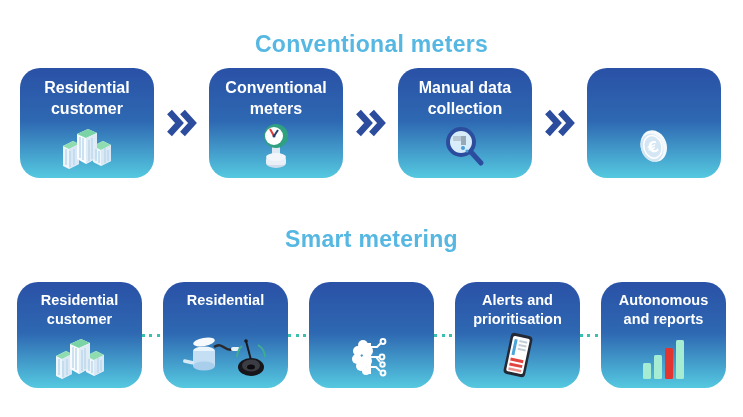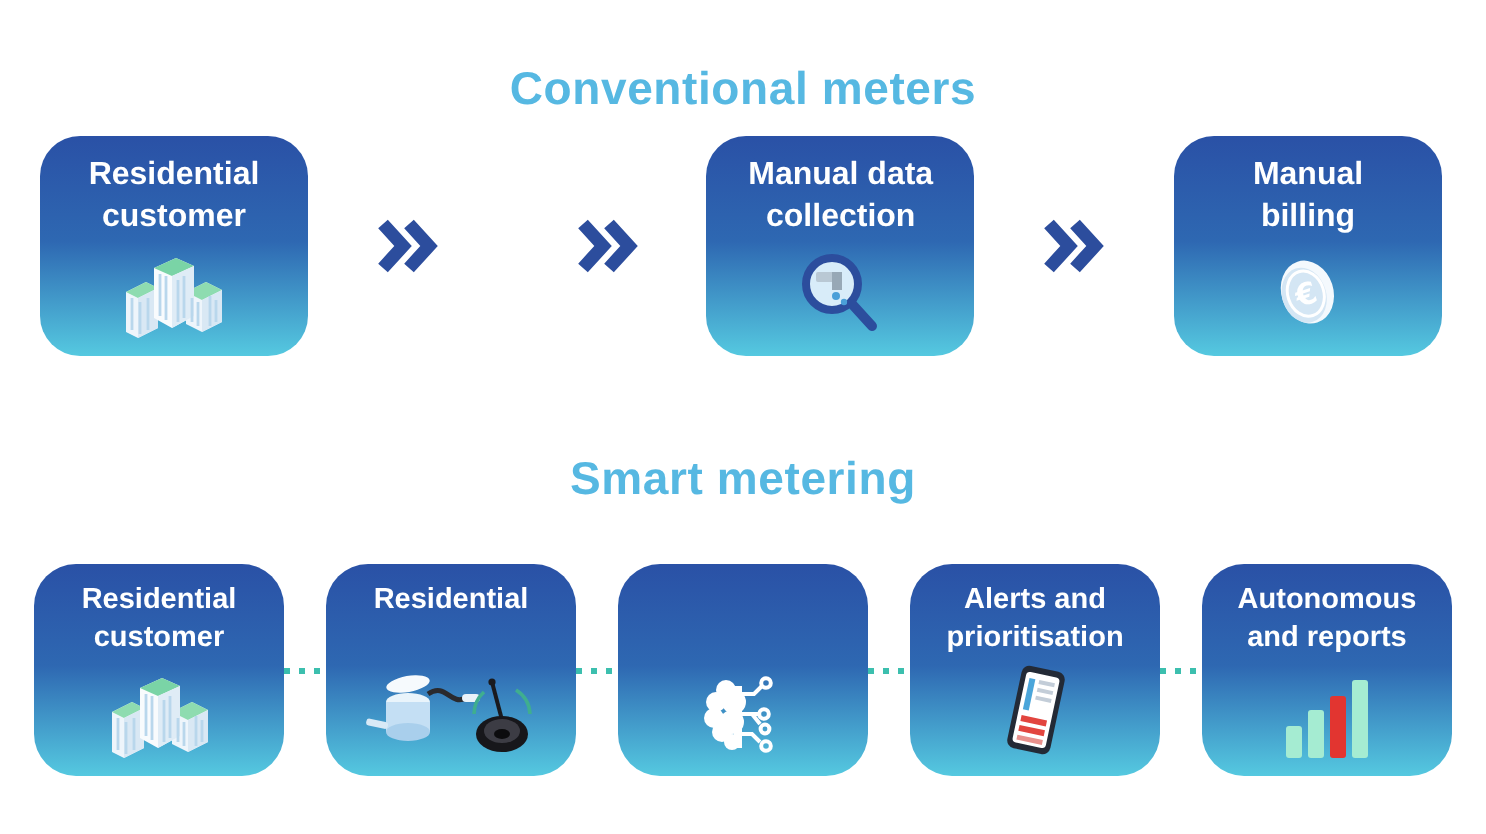--- a/index.html
+++ b/index.html
@@ -79,20 +79,37 @@
           </g>
         </svg>
       </div>
     </div>
     <div class="connector">
       <svg width="32" height="30" viewBox="0 0 32 30">
         <path d="M3.5 4 L13.5 15 L3.5 26" fill="none" stroke="#2c4d9d" stroke-width="6.5"></path>
         <path d="M16.5 4 L26.5 15 L16.5 26" fill="none" stroke="#2c4d9d" stroke-width="6.5"></path>
       </svg>
     </div>
+    <div class="box">
+      <div class="box-label">Conventional
+meters</div>
+      <div class="box-icon">
+        <svg width="36" height="46" viewBox="0 0 36 46">
+          <rect x="14" y="23" width="8" height="12" fill="#dde8f3"></rect>
+          <ellipse cx="18" cy="40" rx="10" ry="5" fill="#cfdcec"></ellipse>
+          <rect x="8" y="34" width="20" height="8" rx="3" fill="#e8eff7"></rect>
+          <ellipse cx="18" cy="34" rx="10" ry="4" fill="#f2f6fb"></ellipse>
+          <circle cx="18" cy="13" r="12" fill="#2fa080"></circle>
+          <circle cx="16" cy="13" r="9" fill="#ffffff"></circle>
+          <line x1="16" y1="13" x2="12" y2="6" stroke="#e03a34" stroke-width="2"></line>
+          <line x1="16" y1="13" x2="20" y2="7" stroke="#27406e" stroke-width="2"></line>
+          <circle cx="16" cy="13" r="1.5" fill="#27406e"></circle>
+        </svg>
+      </div>
+    </div>
     <div class="connector">
       <svg width="32" height="30" viewBox="0 0 32 30">
         <path d="M3.5 4 L13.5 15 L3.5 26" fill="none" stroke="#2c4d9d" stroke-width="6.5"></path>
         <path d="M16.5 4 L26.5 15 L16.5 26" fill="none" stroke="#2c4d9d" stroke-width="6.5"></path>
       </svg>
     </div>
     <div class="box">
       <div class="box-label">Manual data
 collection</div>
       <div class="box-icon">
@@ -106,22 +123,20 @@
         </svg>
       </div>
     </div>
     <div class="connector">
       <svg width="32" height="30" viewBox="0 0 32 30">
         <path d="M3.5 4 L13.5 15 L3.5 26" fill="none" stroke="#2c4d9d" stroke-width="6.5"></path>
         <path d="M16.5 4 L26.5 15 L16.5 26" fill="none" stroke="#2c4d9d" stroke-width="6.5"></path>
       </svg>
     </div>
     <div class="box">
-      <div class="box-label">Manual
-billing</div>
       <div class="box-icon">
         <svg width="44" height="44" viewBox="0 0 44 44">
           <g transform="rotate(-18 22 22)">
             <ellipse cx="22" cy="21" rx="13" ry="16" fill="#f4f9fd"></ellipse>
             <ellipse cx="20" cy="22" rx="11" ry="14" fill="#d4e6f4"></ellipse>
             <ellipse cx="21" cy="21.5" rx="9" ry="11.5" fill="none" stroke="#ffffff" stroke-width="1.5"></ellipse>
             <text x="21" y="27" font-size="15" fill="#ffffff" text-anchor="middle" font-weight="bold" font-family="DejaVu Sans, sans-serif">€</text>
           </g>
         </svg>
       </div>

